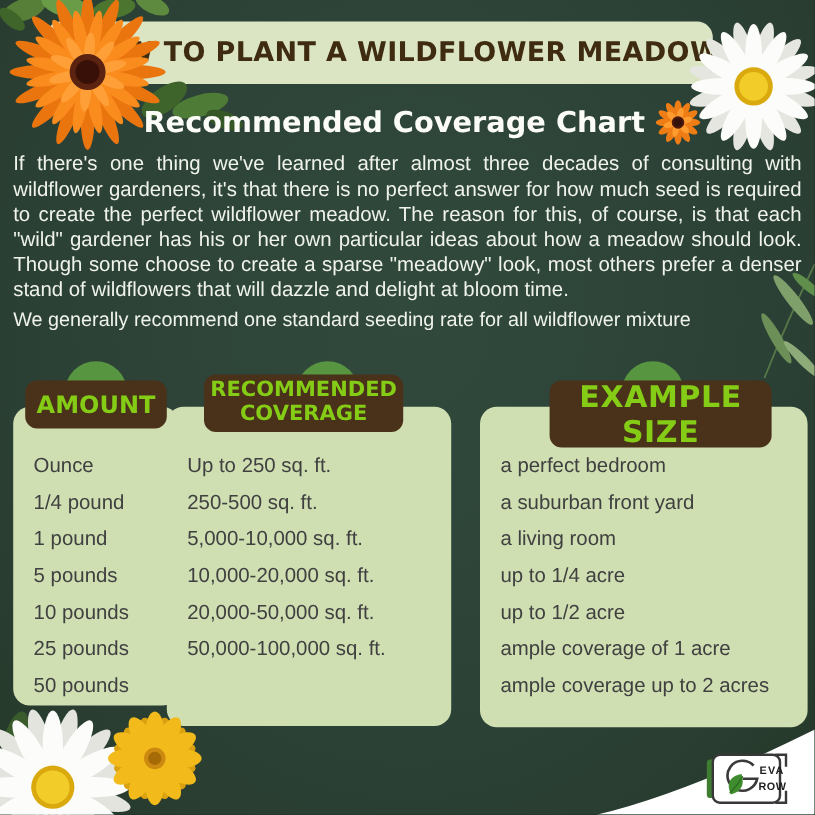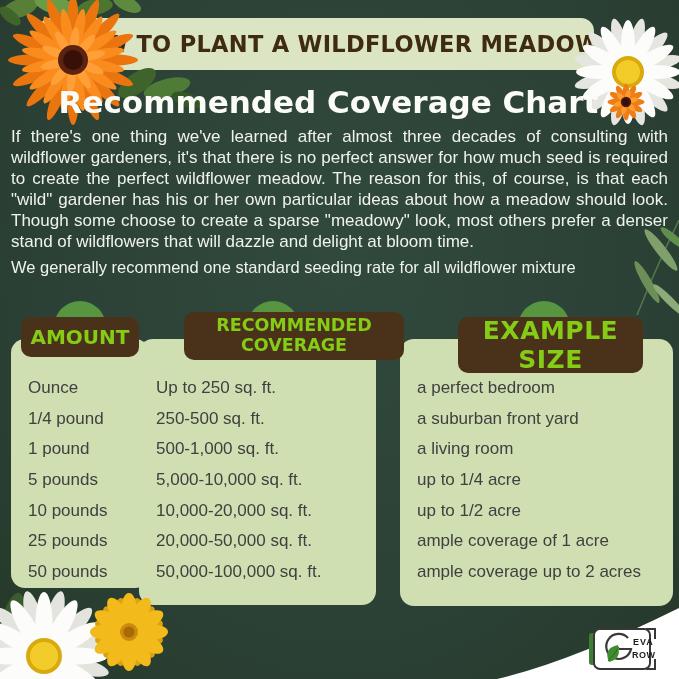--- a/index.html
+++ b/index.html
@@ -8,34 +8,34 @@
     font-family:"Liberation Sans", sans-serif;}
   .abs{position:absolute;}
   
   .banner{left:38px;top:18px;width:556px;height:52px;background:#dbe5c4;border-radius:13px;
     display:flex;align-items:center;justify-content:center;z-index:2;}
   .banner-title{font-family:"DejaVu Sans", sans-serif;font-weight:bold;font-size:22.5px;
     color:#3f2b10;letter-spacing:.3px;padding-left:46px;white-space:nowrap;}
   
   .subtitle-row{left:0;top:83px;width:679px;display:flex;align-items:center;justify-content:center;
     gap:9px;z-index:4;}
-  .subtitle{font-family:"DejaVu Sans", sans-serif;font-weight:bold;font-size:31px;color:#fbfcf8;
+  .subtitle{font-family:"DejaVu Sans", sans-serif;font-weight:bold;font-size:24px;color:#fbfcf8;
     white-space:nowrap;margin-left:25px;}
   
   .paragraph{left:11px;top:126px;width:657px;color:#eff3ea;font-size:17px;line-height:21px;
     text-align:justify;z-index:4;}
   .note{left:11px;top:258px;width:640px;color:#eff3ea;font-size:16.5px;z-index:4;}
   
   .bump{top:301px;width:52px;height:28px;background:#579540;border-radius:28px 28px 0 0;z-index:2;}
   .bump.c1{left:54px}.bump.c2{left:247px}.bump.c3{left:518px}
   .colhead{background:#4a3119;border-radius:10px;color:#84cc16;font-weight:bold;
     font-family:"DejaVu Sans", sans-serif;display:flex;align-items:center;justify-content:center;
     text-align:center;z-index:3;box-sizing:border-box;}
   .colhead.c1{left:21px;top:317px;width:118px;height:40px;font-size:20px;}
-  .colhead.c2{left:170px;top:312px;width:220px;height:48px;font-size:17.5px;line-height:1.12;margin-left:14px;}
+  .colhead.c2{left:170px;top:312px;width:166px;height:48px;font-size:17.5px;line-height:1.12;}
   .colhead.c3{left:458px;top:317px;width:185px;height:56px;font-size:25px;letter-spacing:.5px;}
   .panel{top:339px;background:#cfdfb2;border-radius:14px;z-index:2;box-sizing:border-box;
     padding:34px 0 0 17px;}
   .panel.c1{left:11px;width:138px;height:249px;}
   .panel.c2{left:139px;width:237px;height:266px;}
   .panel.c3{left:400px;width:273px;height:267px;}
   .trow{height:30.6px;display:flex;align-items:center;font-size:17px;color:#404040;
     white-space:nowrap;}
   
   .z1{z-index:1}.z3{z-index:3}.z4{z-index:4}.z5{z-index:5}
@@ -206,21 +206,20 @@
     <div class="trow">1/4 pound</div>
     <div class="trow">1 pound</div>
     <div class="trow">5 pounds</div>
     <div class="trow">10 pounds</div>
     <div class="trow">25 pounds</div>
     <div class="trow">50 pounds</div>
   </div>
   <div class="abs panel c2">
     <div class="trow">Up to 250 sq. ft.</div>
     <div class="trow">250-500 sq. ft.</div>
-    <div class="trow">500-1,000 sq. ft.</div>
     <div class="trow">5,000-10,000 sq. ft.</div>
     <div class="trow">10,000-20,000 sq. ft.</div>
     <div class="trow">20,000-50,000 sq. ft.</div>
     <div class="trow">50,000-100,000 sq. ft.</div>
   </div>
   <div class="abs panel c3">
     <div class="trow">a perfect bedroom</div>
     <div class="trow">a suburban front yard</div>
     <div class="trow">a living room</div>
     <div class="trow">up to 1/4 acre</div>

